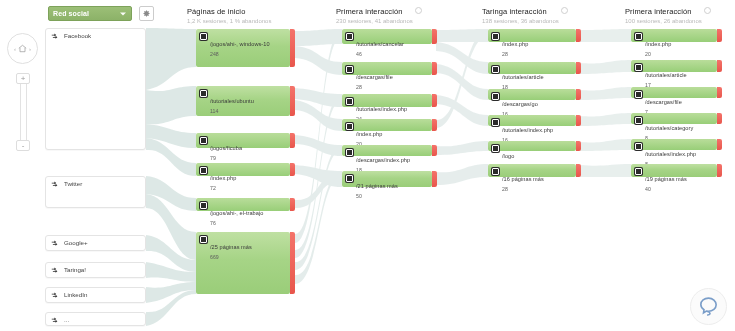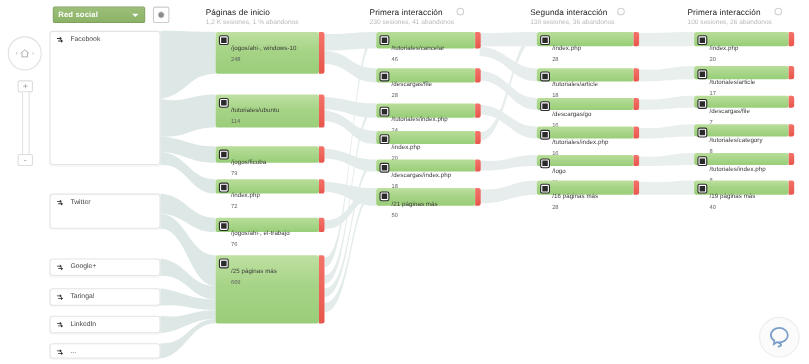--- a/index.html
+++ b/index.html
@@ -195,21 +195,21 @@
       <div class="col-head" style="left: 187px;">
         <div class="ch-title">Páginas de inicio</div>
         <div class="ch-sub">1,2 K sesiones, 1 % abandonos</div>
       </div>
       <div class="col-head" style="left: 336px;">
         <div class="ch-title">Primera interacción</div>
         <div class="ch-sub">230 sesiones, 41 abandonos</div>
         <div class="ch-info" style="left:79px"></div>
       </div>
       <div class="col-head" style="left: 482px;">
-        <div class="ch-title">Segunda interacción</div>
+        <div class="ch-title">Taringa interacción</div>
         <div class="ch-sub">138 sesiones, 36 abandonos</div>
         <div class="ch-info" style="left:79px"></div>
       </div>
       <div class="col-head" style="left: 625px;">
         <div class="ch-title">Primera interacción</div>
         <div class="ch-sub">100 sesiones, 26 abandonos</div>
         <div class="ch-info" style="left:79px"></div>
       </div>
     </div>
   <div id="sources">

